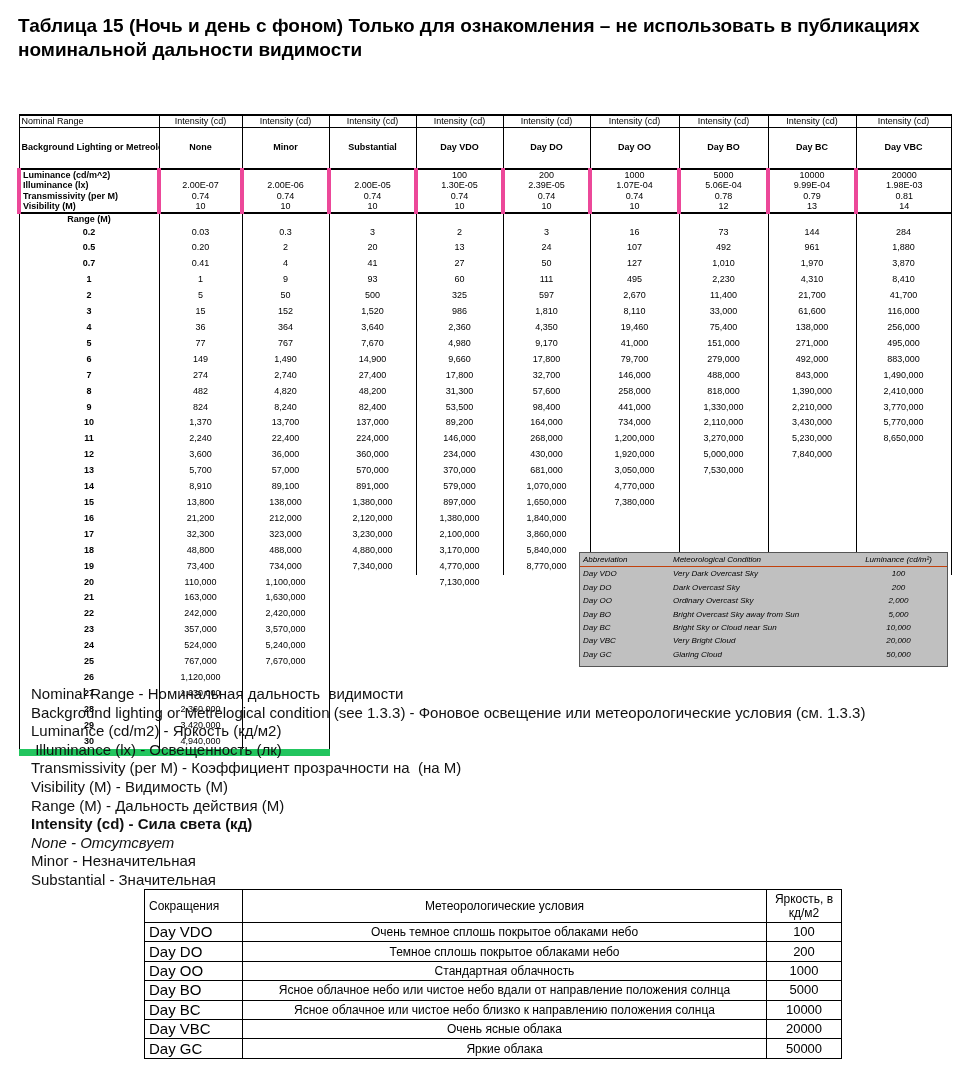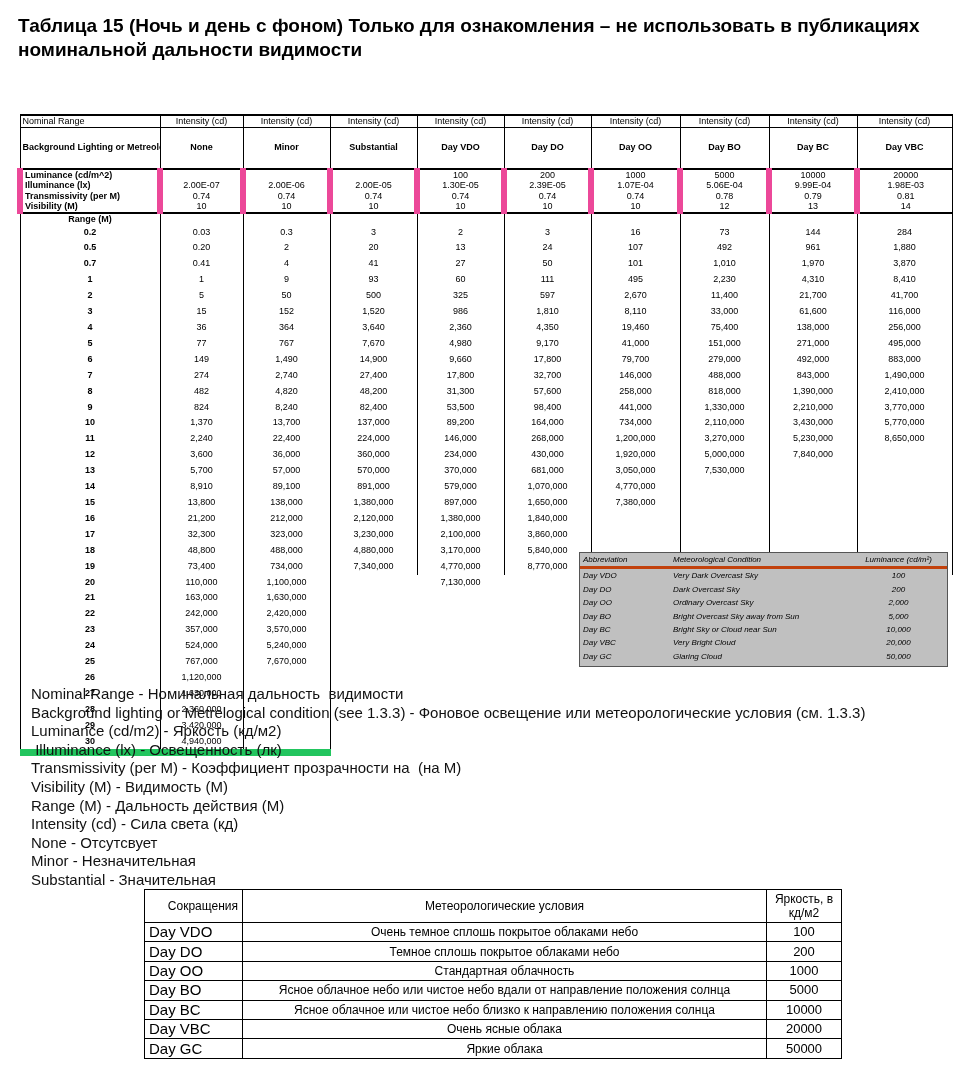--- a/index.html
+++ b/index.html
@@ -4,39 +4,39 @@
 <style>
   html, body { margin: 0; padding: 0; background: #ffffff; }
   body { width: 972px; height: 1074px; position: relative; overflow: hidden; font-family: "Liberation Sans", sans-serif; color: #000; }
   .title { position: absolute; left: 18px; top: 14px; width: 940px; font-size: 19px; font-weight: bold; line-height: 24px; }
   .main-table { position: absolute; left: 17px; top: 86px; width: 932px; border-collapse: collapse; table-layout: fixed; font-family: "Liberation Sans", sans-serif; font-size: 9px; margin-top: 28px; }
   .main-table td, .main-table th { padding: 0 2px; line-height: 10.6px; text-align: center; white-space: nowrap; overflow: hidden; font-weight: normal; }
   .main-table .hdr th { border: 1px solid #000; border-top: 2px solid #000; font-weight: normal; }
   .main-table .hdr th.first { text-align: left; }
   .main-table .bg td { border-left: 1px solid #000; border-right: 1px solid #000; height: 40px; font-weight: bold; border-bottom: 2px solid #000; }
   .main-table .bg td.first { text-align: left; line-height: 11px; }
-  .main-table .param td { border-left: 6px solid #ec4899; border-right: 1px solid #000; }
+  .main-table .param td { border-left: 4px solid #ec4899; border-right: 1px solid #000; }
   .main-table .param td.first { text-align: left; font-weight: bold; }
   .main-table .param.last td { border-bottom: 2px solid #000; }
   .main-table .rhead td { border-left: 1px solid #000; border-right: 1px solid #000; font-weight: bold; }
   .main-table .data td { border-left: 1px solid #000; border-right: 1px solid #000; line-height: 15.9px; }
   .main-table .data td.first { font-weight: bold; text-align: center; }
   .main-table .data.last td { border-bottom: 7px solid #22c55e; }
   .main-table td.blank { border: none !important; }
   .legend-box { position: absolute; left: 579px; top: 552px; width: 367px; height: 113px; background: #c0c0c0; border: 1px solid #555; font-size: 8px; font-style: italic; }
   .legend-box table { width: 100%; border-collapse: collapse; }
   .legend-box td { padding: 0 3px; height: 13.4px; line-height: 13.4px; white-space: nowrap; }
-  .legend-box tr.lh td { border-bottom: 3px solid #c2410c; font-style: italic; margin-left: 40px; }
+  .legend-box tr.lh td { border-bottom: 1px solid #c2410c; font-style: italic; margin-left: 40px; }
   .legend-box td.c3 { text-align: center; }
   .glossary { position: absolute; left: 31px; top: 685px; font-size: 15px; line-height: 18.6px; color: #111; }
   .glossary div { white-space: nowrap; }
   .ru-table { position: absolute; left: 144px; top: 889px; width: 697px; border-collapse: collapse; table-layout: fixed; }
   .ru-table td, .ru-table th { border: 1px solid #000; padding: 0 4px; font-weight: normal; }
   .ru-table th { font-size: 12px; height: 32px; line-height: 14px; text-align: center; }
-  .ru-table th.c1 { text-align: right; }
+  .ru-table th.c1 { text-align: left; }
   .ru-table td { height: 18.4px; line-height: 18px; font-size: 12px; text-align: center; }
   .ru-table td.c1 { font-size: 15px; text-align: left; }
   .ru-table td.c3 { font-size: 13px; }
 </style>
 </head>
 <body>
 
 <div class="title">Таблица 15 (Ночь и день с фоном) Только для ознакомления – не использовать в публикациях номинальной дальности видимости</div>
 
 <table class="main-table">
@@ -163,21 +163,21 @@
         <td>961</td>
         <td>1,880</td>
       </tr>
       <tr class="data">
         <td class="first">0.7</td>
         <td>0.41</td>
         <td>4</td>
         <td>41</td>
         <td>27</td>
         <td>50</td>
-        <td>101</td>
+        <td>127</td>
         <td>1,010</td>
         <td>1,970</td>
         <td>3,870</td>
       </tr>
       <tr class="data">
         <td class="first">1</td>
         <td>1</td>
         <td>9</td>
         <td>93</td>
         <td>60</td>
@@ -591,22 +591,22 @@
 </div>
 
 <div class="glossary" id="glossary">
     <div style="white-space: pre;">Nominal Range - Номинальная дальность  видимости</div>
     <div style="white-space: pre;">Background lighting or Metrelogical condition (see 1.3.3) - Фоновое освещение или метеорологические условия (см. 1.3.3)</div>
     <div style="white-space: pre;">Luminance (cd/m2) - Яркость (кд/м2)</div>
     <div style="white-space: pre;"> Illuminance (lx) - Освещенность (лк)</div>
     <div style="white-space: pre;">Transmissivity (per M) - Коэффициент прозрачности на  (на М)</div>
     <div style="white-space: pre;">Visibility (M) - Видимость (М)</div>
     <div style="white-space: pre;">Range (M) - Дальность действия (М)</div>
-    <div style="white-space: pre;">Intensity (cd) - Сила света (кд)</div>
-    <div style="white-space: pre;">None - Отсутсвует</div>
+    <div style="white-space: pre; font-weight: bold;">Intensity (cd) - Сила света (кд)</div>
+    <div style="white-space: pre; font-style: italic;">None - Отсутсвует</div>
     <div style="white-space: pre;">Minor - Незначительная</div>
     <div style="white-space: pre;">Substantial - Значительная</div>
   </div>
 
 <table class="ru-table">
   <colgroup>
       <col style="width:98px">
       <col style="width:524px">
       <col style="width:75px">
     </colgroup>

